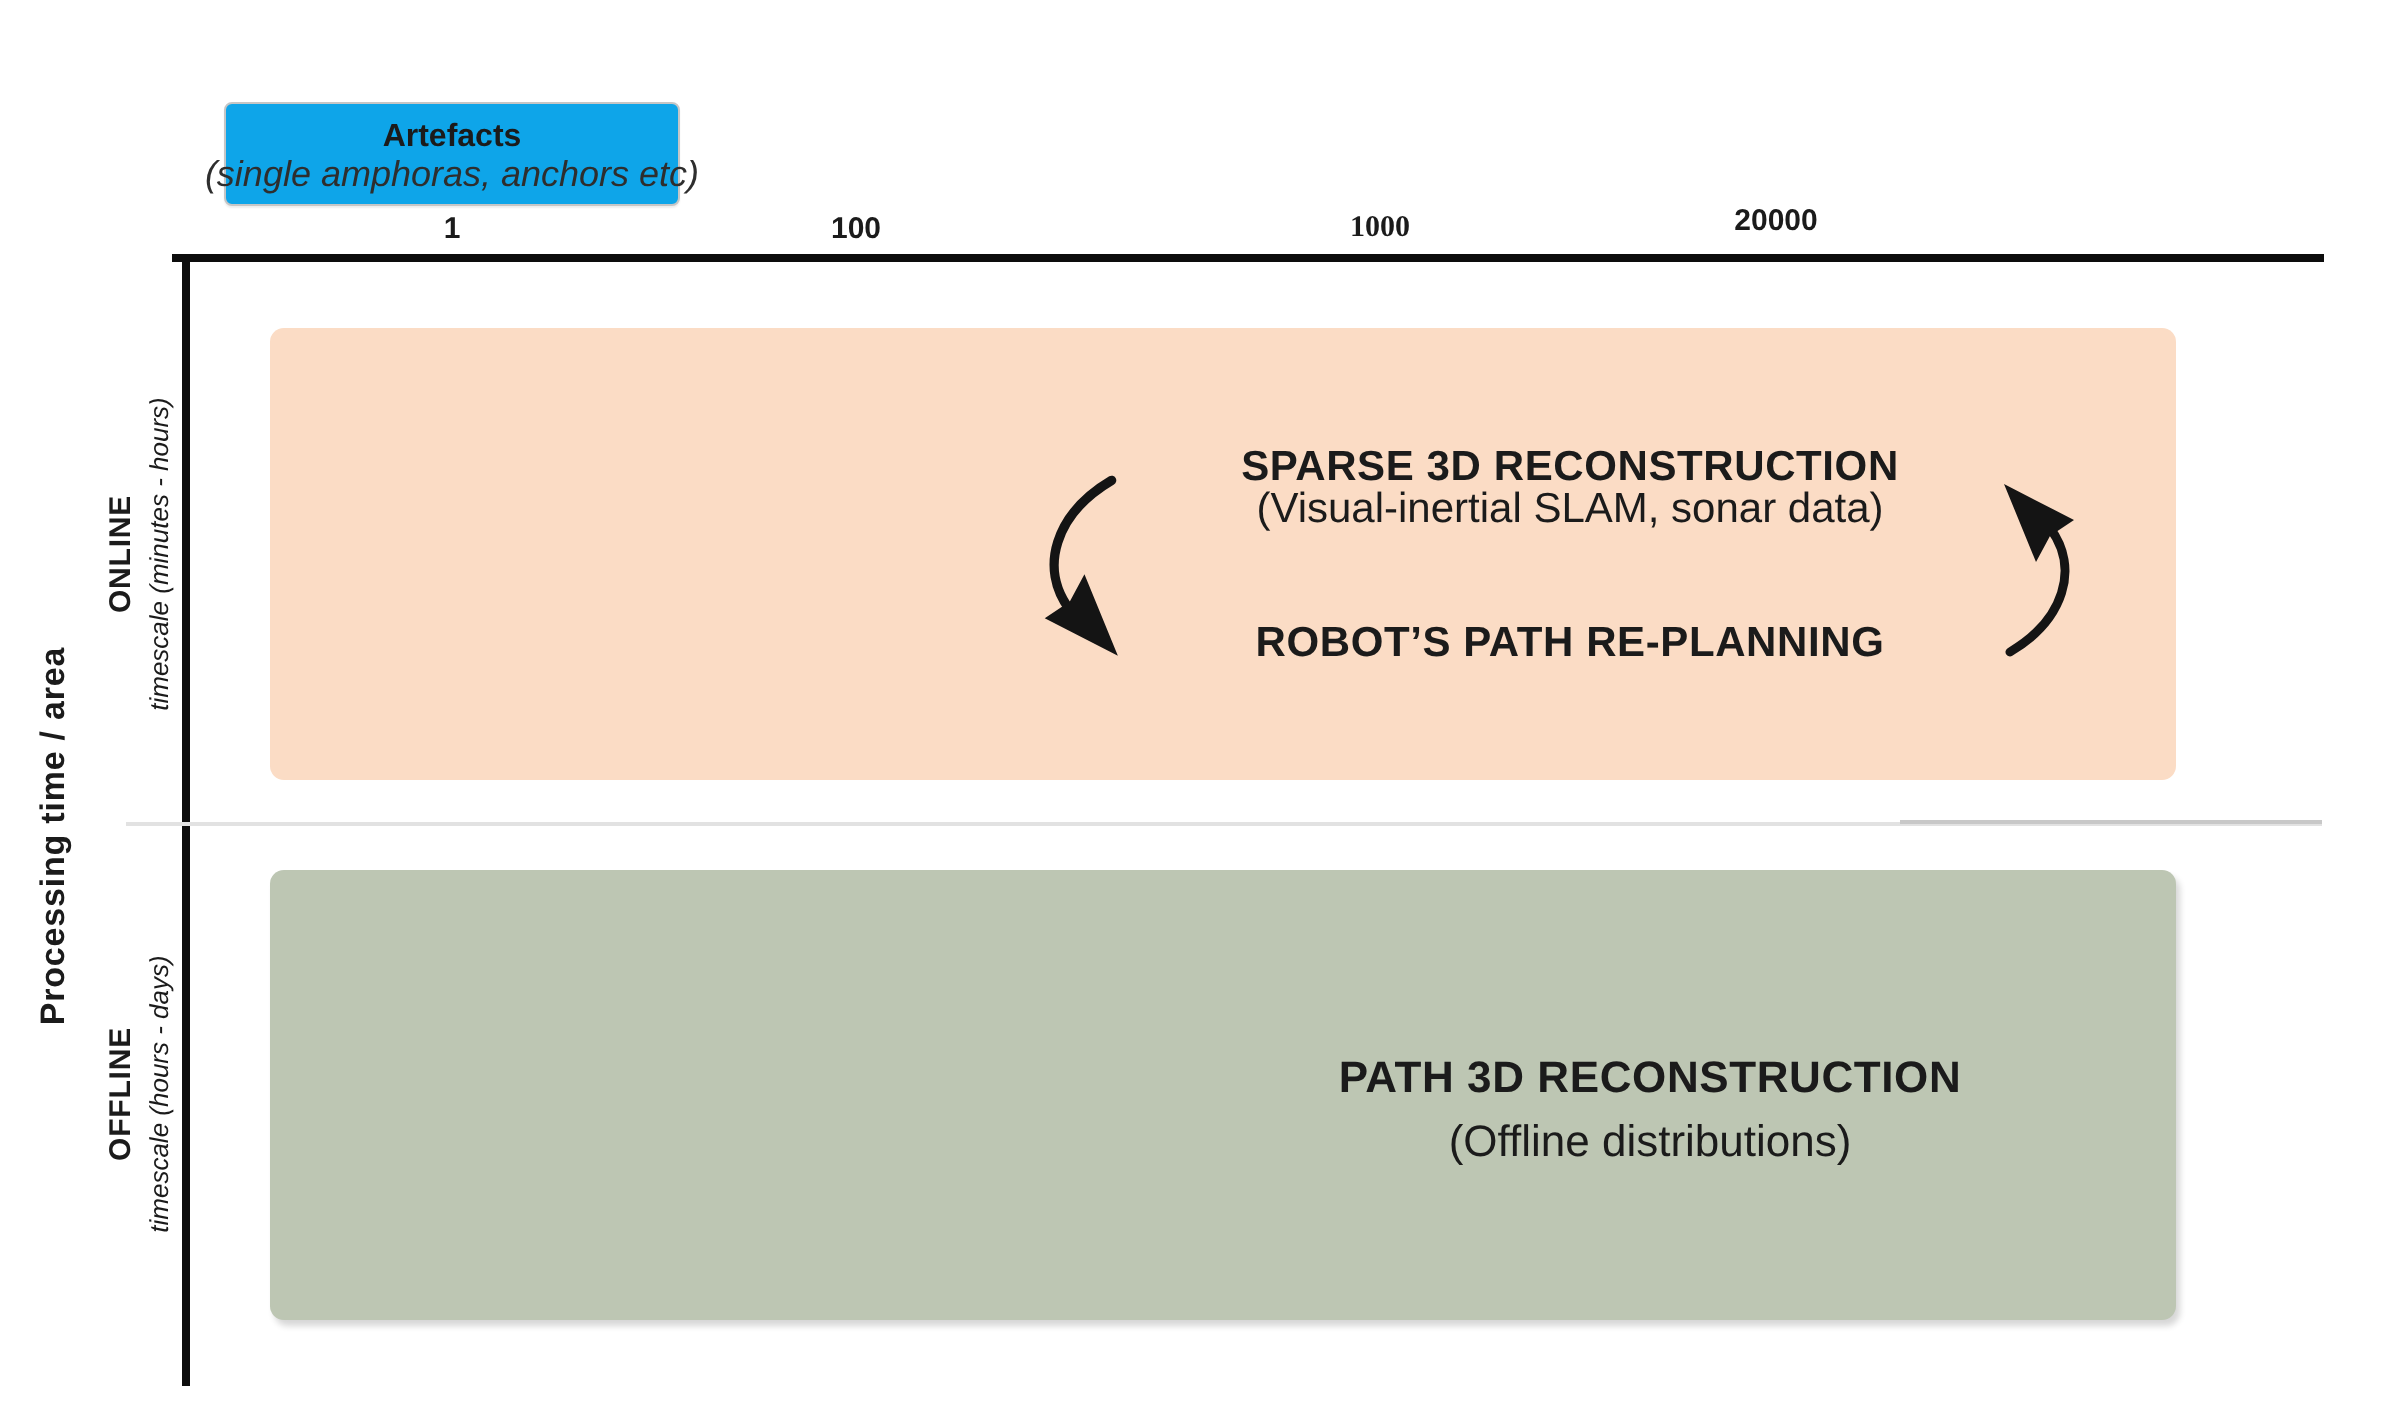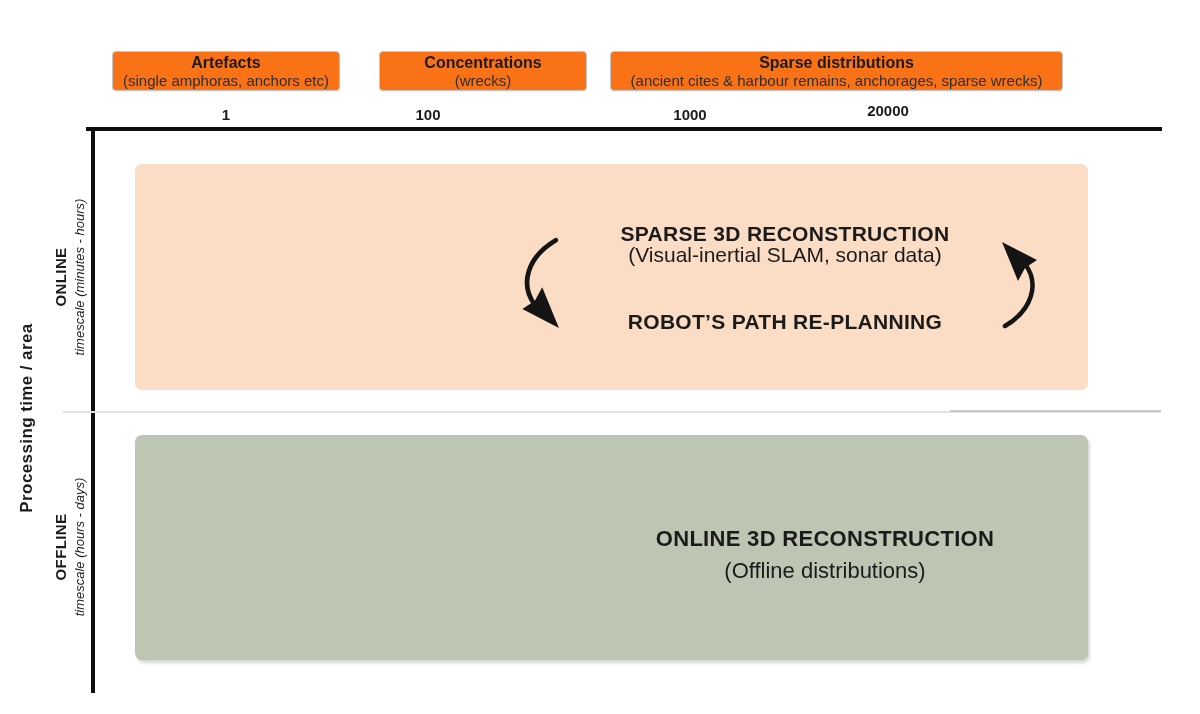--- a/index.html
+++ b/index.html
@@ -13,30 +13,30 @@
   }
   .abs{position:absolute;}
 
   .top-title{
     left:0;top:22px;width:1160px;
     text-align:center;
     font-size:17px;font-weight:bold;letter-spacing:.3px;
   }
 
   .cat-box{
-    top:51px;height:40px;
-    background:#f97316;
+    top:51px;height:52px;
+    background:#0ea5e9;
     border:1px solid #c6c6c6;
     border-radius:4px;
     box-shadow:0 1px 1px rgba(0,0,0,0.07);
     display:flex;flex-direction:column;justify-content:center;align-items:center;
     box-sizing:border-box;
   }
   .cat-label{font-size:16px;font-weight:bold;line-height:20px;}
-  .cat-sub{font-size:15px;color:#2e2e2e;line-height:16px;white-space:nowrap;}
+  .cat-sub{font-size:18px;font-style:italic;color:#2e2e2e;line-height:16px;white-space:nowrap;}
 
   .tick{
     width:90px;text-align:center;
     font-size:15px;font-weight:bold;
   }
 
   .axis-h{left:86px;top:127px;width:1076px;height:4px;background:#0d0d0d;}
   .axis-v{left:91px;top:127px;width:4px;height:566px;background:#0d0d0d;}
 
   .rot{
@@ -71,32 +71,24 @@
 </head>
 <body>
 
 <div class="stage">
 
 
   <div class="abs cat-box" style="left:112px;width:228px;">
     <div class="cat-label">Artefacts</div>
     <div class="cat-sub">(single amphoras, anchors etc)</div>
   </div>
-  <div class="abs cat-box" style="left:379px;width:208px;">
-    <div class="cat-label">Concentrations</div>
-    <div class="cat-sub">(wrecks)</div>
-  </div>
-  <div class="abs cat-box" style="left:610px;width:453px;">
-    <div class="cat-label">Sparse distributions</div>
-    <div class="cat-sub">(ancient cites &amp; harbour remains, anchorages, sparse wrecks)</div>
-  </div>
 
   <div class="abs tick" style="left:181px;top:106px;">1</div>
   <div class="abs tick" style="left:383px;top:106px;">100</div>
-  <div class="abs tick" style="left:645px;top:106px;">1000</div>
+  <div class="abs tick" style="left:645px;top:106px;font-family:Liberation Serif, serif;">1000</div>
   <div class="abs tick" style="left:843px;top:102px;">20000</div>
 
   <div class="abs axis-h"></div>
   <div class="abs axis-v"></div>
 
   <div class="abs rot proc-title">Processing time / area</div>
 
   <div class="abs rot scale-block" style="left:-33px;top:256px;">
     <div class="scale-main">ONLINE</div>
     <div class="scale-sub">timescale (minutes - hours)</div>
@@ -120,16 +112,16 @@
     <g transform="rotate(180 25 45)">
       <path d="M43 4 C 16 20, 8 46, 23 66" stroke="#141414" stroke-width="4.5" fill="none" stroke-linecap="round"></path>
       <path d="M46 88 L 11 70 L 23 62 L 30 49 Z" fill="#141414"></path>
     </g>
   </svg>
 
   <div class="abs divider-light"></div>
   <div class="abs divider-dark"></div>
 
   <div class="abs region region-offline" style="background-color: rgb(189, 198, 179);"></div>
-  <div class="abs r-line r-bold" style="left:600px;top:526px;font-size:22px;">ONLINE 3D RECONSTRUCTION</div>
+  <div class="abs r-line r-bold" style="left:600px;top:526px;font-size:22px;">PATH 3D RECONSTRUCTION</div>
   <div class="abs r-line r-reg" style="left:600px;top:558px;font-size:22px;">(Offline distributions)</div>
 
 </div>
 
 </body></html>

